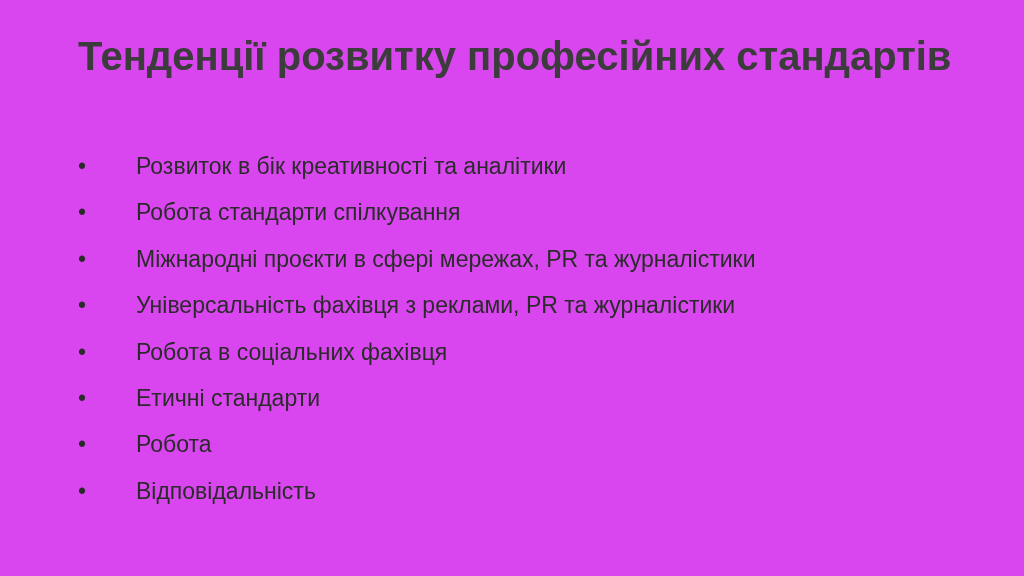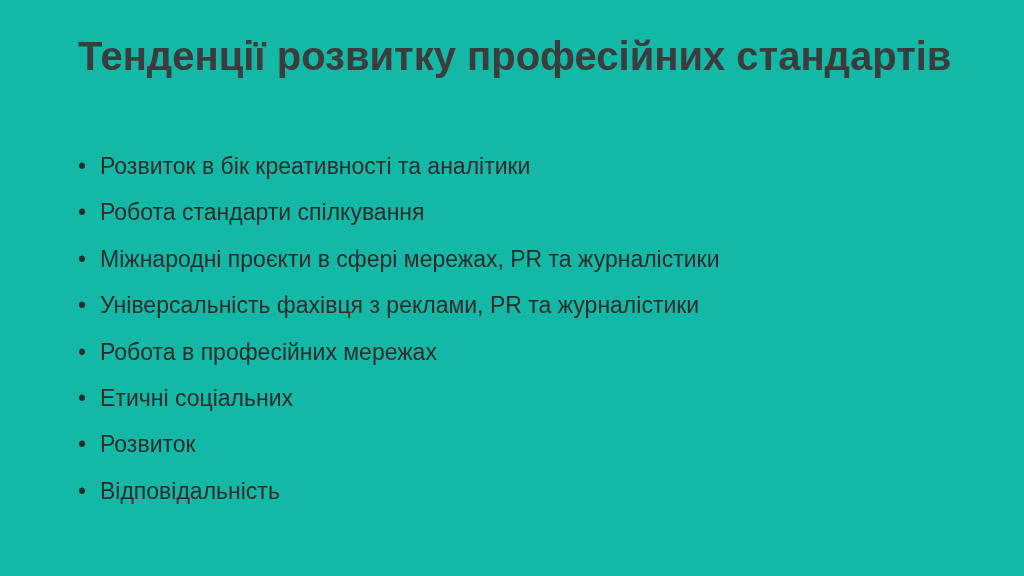--- a/index.html
+++ b/index.html
@@ -11,21 +11,21 @@
     height: 576px;
     background: #faeec8;
     font-family: "Liberation Sans", sans-serif;
     overflow: hidden;
   }
   .slide {
     position: relative;
     width: 1024px;
     height: 576px;
     box-sizing: border-box;
-    background: #14b8a6;
+    background: #d946ef;
   }
   .slide-title {
     position: absolute;
     left: 78px;
     top: 32px;
     width: 880px;
     font-size: 40px;
     line-height: 1.22;
     font-weight: bold;
     color: #3c3c3c;
@@ -52,20 +52,21 @@
   .bullet-marker {
     flex: 0 0 auto;
     width: 22px;
     font-size: 23px;
     line-height: 1.3;
     color: #2b2b2b;
     text-align: left;
   }
   .bullet-text {
     flex: 1 1 auto;
+    margin-left: 36px;
   }
 </style>
 </head>
 <body>
 
 <div class="slide">
   <div class="slide-title">Тенденції розвитку професійних стандартів</div>
 
   <ul class="bullet-list">
     <li class="bullet-item">
@@ -79,28 +80,28 @@
     <li class="bullet-item">
       <span class="bullet-marker">•</span>
       <span class="bullet-text">Міжнародні проєкти в сфері мережах, PR та журналістики</span>
     </li>
     <li class="bullet-item">
       <span class="bullet-marker">•</span>
       <span class="bullet-text">Універсальність фахівця з реклами, PR та журналістики</span>
     </li>
     <li class="bullet-item">
       <span class="bullet-marker">•</span>
-      <span class="bullet-text">Робота в професійних мережах</span>
+      <span class="bullet-text">Робота в соціальних фахівця</span>
     </li>
     <li class="bullet-item">
       <span class="bullet-marker">•</span>
-      <span class="bullet-text">Етичні соціальних</span>
+      <span class="bullet-text">Етичні стандарти</span>
     </li>
     <li class="bullet-item">
       <span class="bullet-marker">•</span>
-      <span class="bullet-text">Розвиток</span>
+      <span class="bullet-text">Робота</span>
     </li>
     <li class="bullet-item">
       <span class="bullet-marker">•</span>
       <span class="bullet-text">Відповідальність</span>
     </li>
   </ul>
 </div>
 
 </body></html>

